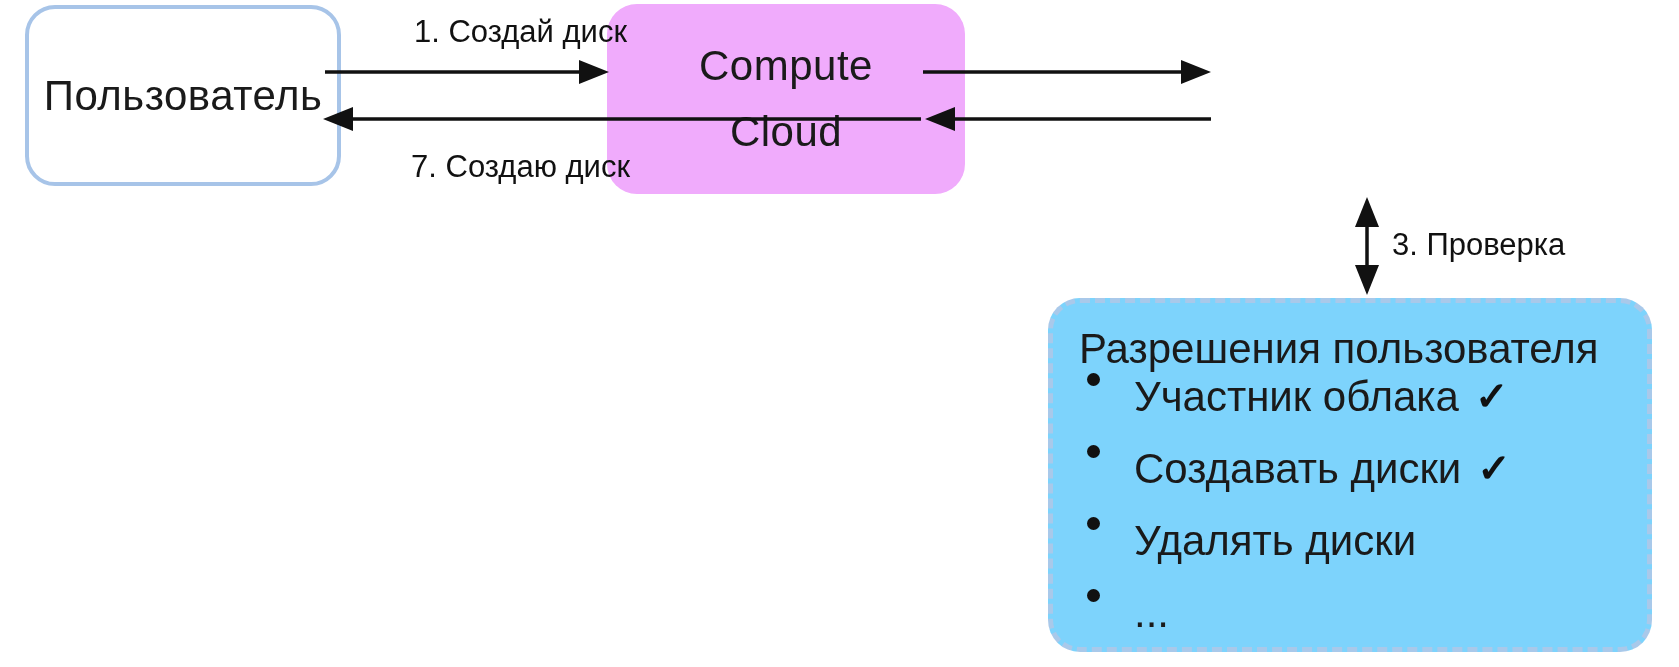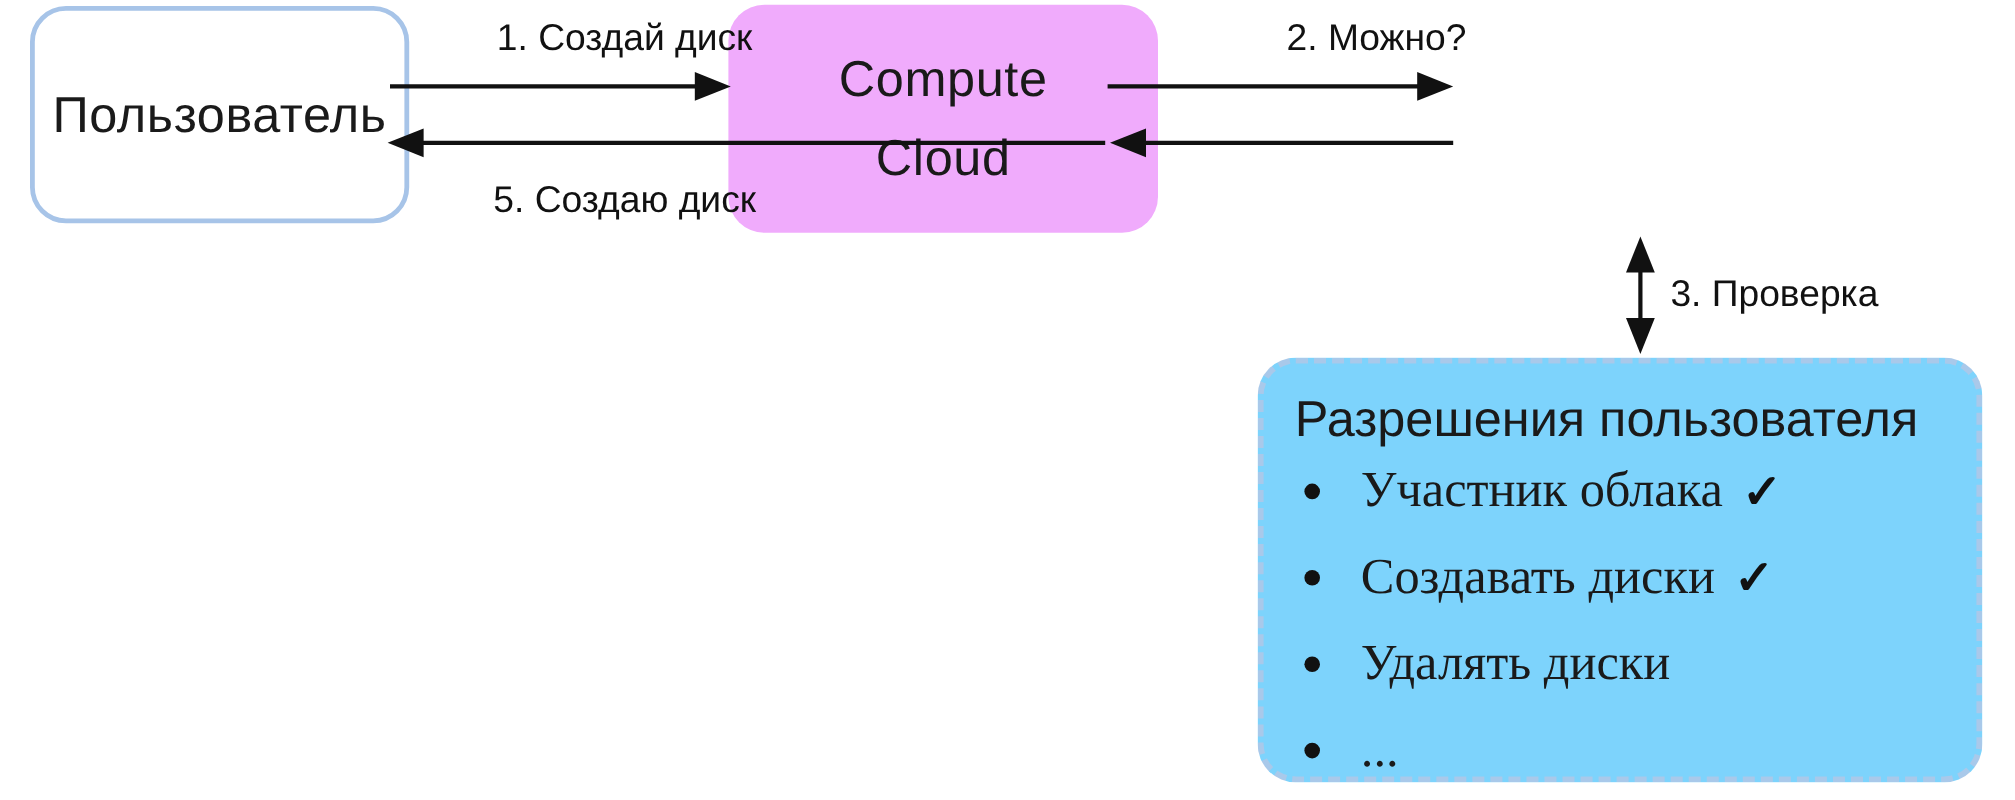--- a/index.html
+++ b/index.html
@@ -70,25 +70,23 @@
     white-space: nowrap;
   }
   .perm-list {
     list-style: none;
     margin: 2px 0 0 0;
     padding: 0;
   }
   .perm-item {
     height: 72px;
     display: flex;
-    align-items: center;
     font-size: 42px;
     font-weight: 300;
     white-space: nowrap;
-    font-family: Liberation Serif, serif;
   }
   .bullet {
     width: 13px; height: 13px;
     border-radius: 50%;
     background: #111111;
     margin: 0 34px 0 8px;
     flex-shrink: 0;
   }
   .check {
     font-size: 40px;
@@ -130,22 +128,21 @@
       <polygon points="323,119 353,107 353,131" fill="#111111"></polygon>
     </g>
     <g>
       <line x1="1367" y1="222" x2="1367" y2="270" stroke="#111111" stroke-width="3.5"></line>
       <polygon points="1367,197 1355,227 1379,227" fill="#111111"></polygon>
       <polygon points="1367,295 1355,265 1379,265" fill="#111111"></polygon>
     </g>
   </svg>
 
   <div class="edge-label centered" style="left:327px; top:14px;">1. Создай диск</div>
-  <div class="edge-label centered" style="left:330px; top:149px;">5. Создаю диск</div>
-  <div class="edge-label centered" style="left:922px; top:14px;">2. Можно?</div>
+  <div class="edge-label centered" style="left:330px; top:149px;">7. Создаю диск</div>
   <div class="edge-label" style="left:1392px; top:227px;">3. Проверка</div>
 
   <div class="perm-box">
     <div class="perm-title">Разрешения пользователя</div>
     <ul class="perm-list">
       <li class="perm-item">
         <span class="bullet"></span>
         <span>Участник облака</span>
         <span class="check">✓</span>
       </li>

